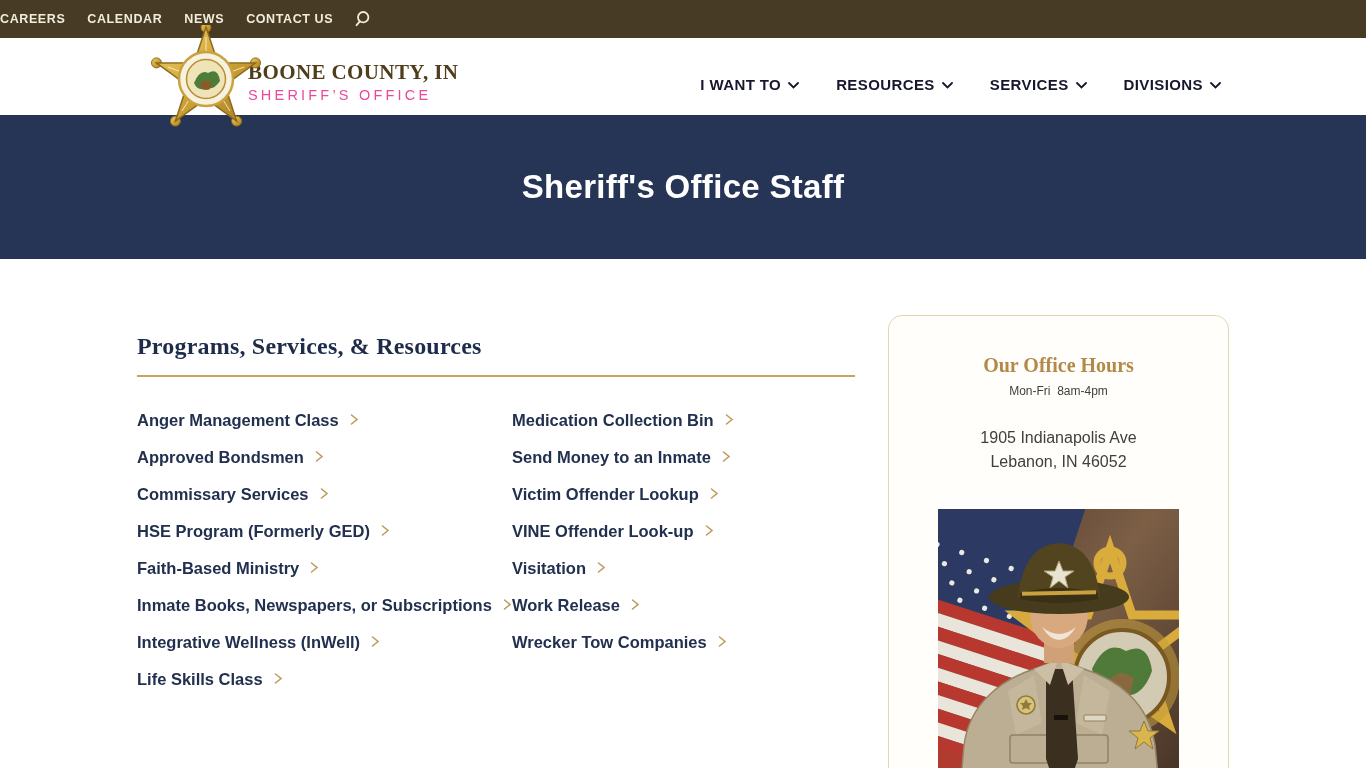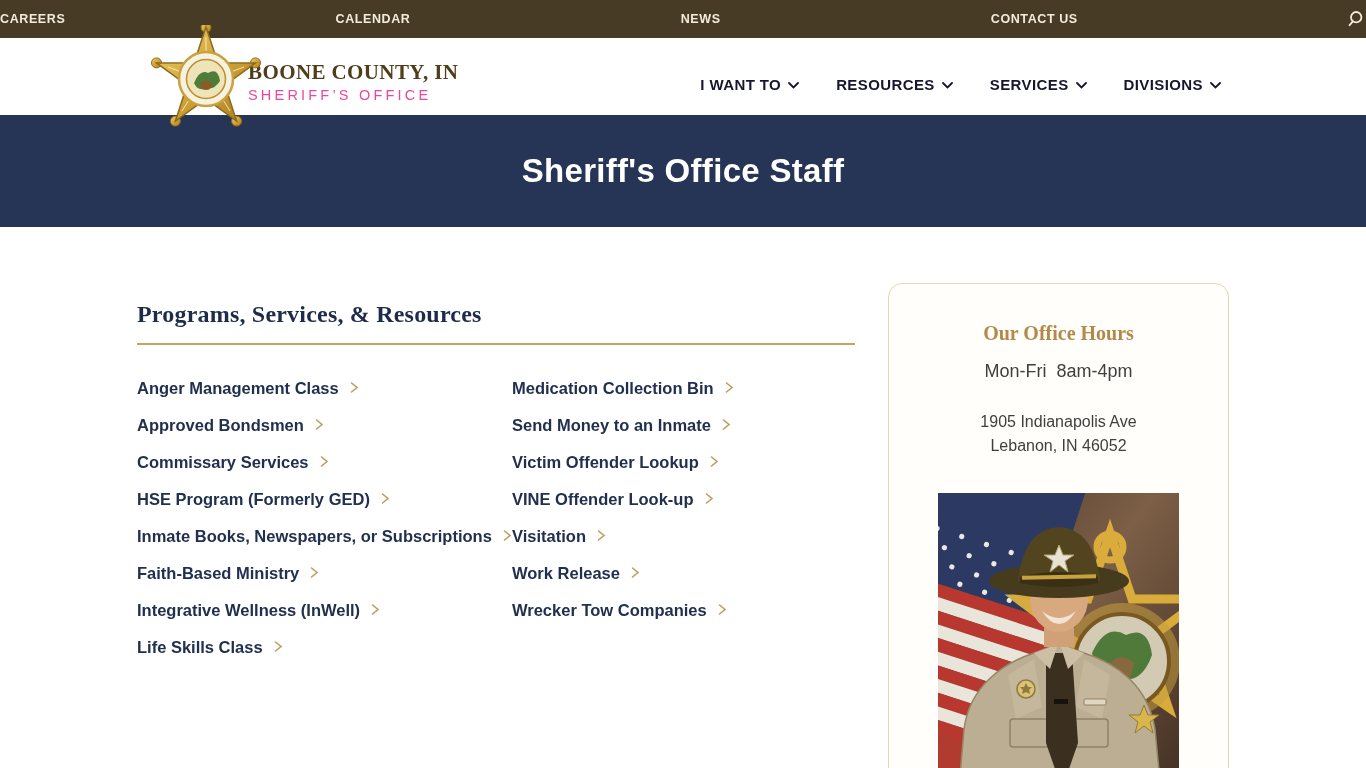--- a/index.html
+++ b/index.html
@@ -1,41 +1,41 @@
 <!DOCTYPE html>
 <html><head>
 <meta charset="utf-8">
 <style>
   * { margin:0; padding:0; box-sizing:border-box; }
   html,body { width:1366px; height:768px; overflow:hidden; background:#fff;
     font-family:"Liberation Sans", sans-serif; }
 
   
   .topbar { height:38px; background:#473b25; display:flex; align-items:center;
-    justify-content:space-between; gap:22px; }
+    justify-content:flex-start; gap:22px; }
   .topbar a { color:#f2ecda; font-size:12.5px; font-weight:700; letter-spacing:.6px;
     text-decoration:none; cursor:pointer; }
   .search-btn { display:flex; align-items:center; cursor:pointer; }
 
   
   .header { height:77px; background:#ffffff; position:relative; }
   .logo { position:absolute; left:148px; top:-13px; width:116px; height:108px;
     z-index:20; cursor:pointer; }
   .brand-text { position:absolute; left:248px; top:22px; cursor:pointer; }
   .brand-line1 { font-family:"Liberation Serif", serif; font-weight:700; font-size:21px;
     color:#4f3d1c; letter-spacing:.4px; }
   .brand-line2 { font-size:14.5px; color:#ec4899; letter-spacing:3.2px; margin-top:2px; }
   .mainnav { position:absolute; right:145px; top:0; height:93px; display:flex;
     align-items:center; gap:37px; }
   .navitem { display:flex; align-items:center; gap:7px; font-size:15px; font-weight:700;
     letter-spacing:.4px; color:#16162c; cursor:pointer; white-space:nowrap; }
   .navitem svg { margin-top:2px; }
 
   
-  .hero { height:112px; background:#263456; display:flex; align-items:center;
+  .hero { height:144px; background:#263456; display:flex; align-items:center;
     justify-content:center; }
   .hero h1 { color:#ffffff; font-size:33px; font-weight:600; letter-spacing:.3px; }
 
   
   .content { position:relative; height:541px; background:#fff; }
   .left-col { position:absolute; left:137px; top:74px; width:718px; }
   .section-title { font-family:"Liberation Serif", serif; font-size:24px; font-weight:700;
     color:#1e2c49; letter-spacing:.2px; }
   .divider { margin-top:15px; height:0; border-top:2px solid #c9a45c; width:718px; }
   .link-cols { display:flex; margin-top:30px; }
@@ -44,21 +44,21 @@
   .plink { display:block; line-height:27px; margin-bottom:10px; font-size:16.5px;
     font-weight:600; color:#22304f; text-decoration:none; cursor:pointer; }
   .plink .chev { display:inline-block; margin-left:11px; }
 
   
   .card { position:absolute; left:888px; top:56px; width:341px; height:660px;
     border:1px solid #e4d6b2; border-radius:14px; text-align:center; padding-top:38px;
     background:#fffefb; }
   .hours-title { font-family:"Liberation Serif", serif; font-size:20px; font-weight:700;
     color:#b3894a; }
-  .hours-value { margin-top:16px; font-size:18px; color:#3f3f3f; }
+  .hours-value { margin-top:7px; font-size:12px; color:#3f3f3f; }
   .addr { margin-top:28px; font-size:16px; color:#3f3f3f; line-height:24px; }
   .photo { margin-top:35px; width:241px; height:330px; display:inline-block; }
 </style>
 </head>
 <body>
 
 <div class="topbar">
   <a>CAREERS</a>
   <a>CALENDAR</a>
   <a>NEWS</a>
@@ -147,24 +147,24 @@
             </svg></a>
           <a class="plink"><span>Approved Bondsmen</span><svg width="9" height="13" viewBox="0 0 9 13" class="chev">
               <path d="M1.5 2 L7 6.5 L1.5 11" fill="none" stroke="#bf9c5c" stroke-width="1.6" stroke-linecap="round"></path>
             </svg></a>
           <a class="plink"><span>Commissary Services</span><svg width="9" height="13" viewBox="0 0 9 13" class="chev">
               <path d="M1.5 2 L7 6.5 L1.5 11" fill="none" stroke="#bf9c5c" stroke-width="1.6" stroke-linecap="round"></path>
             </svg></a>
           <a class="plink"><span>HSE Program (Formerly GED)</span><svg width="9" height="13" viewBox="0 0 9 13" class="chev">
               <path d="M1.5 2 L7 6.5 L1.5 11" fill="none" stroke="#bf9c5c" stroke-width="1.6" stroke-linecap="round"></path>
             </svg></a>
+          <a class="plink"><span>Faith-Based Ministry</span><svg width="9" height="13" viewBox="0 0 9 13" class="chev">
+              <path d="M1.5 2 L7 6.5 L1.5 11" fill="none" stroke="#bf9c5c" stroke-width="1.6" stroke-linecap="round"></path>
+            </svg></a>
           <a class="plink"><span>Inmate Books, Newspapers, or Subscriptions</span><svg width="9" height="13" viewBox="0 0 9 13" class="chev">
-              <path d="M1.5 2 L7 6.5 L1.5 11" fill="none" stroke="#bf9c5c" stroke-width="1.6" stroke-linecap="round"></path>
-            </svg></a>
-          <a class="plink"><span>Faith-Based Ministry</span><svg width="9" height="13" viewBox="0 0 9 13" class="chev">
               <path d="M1.5 2 L7 6.5 L1.5 11" fill="none" stroke="#bf9c5c" stroke-width="1.6" stroke-linecap="round"></path>
             </svg></a>
           <a class="plink"><span>Integrative Wellness (InWell)</span><svg width="9" height="13" viewBox="0 0 9 13" class="chev">
               <path d="M1.5 2 L7 6.5 L1.5 11" fill="none" stroke="#bf9c5c" stroke-width="1.6" stroke-linecap="round"></path>
             </svg></a>
           <a class="plink"><span>Life Skills Class</span><svg width="9" height="13" viewBox="0 0 9 13" class="chev">
               <path d="M1.5 2 L7 6.5 L1.5 11" fill="none" stroke="#bf9c5c" stroke-width="1.6" stroke-linecap="round"></path>
             </svg></a>
         </div>
       <div class="pcol2">

